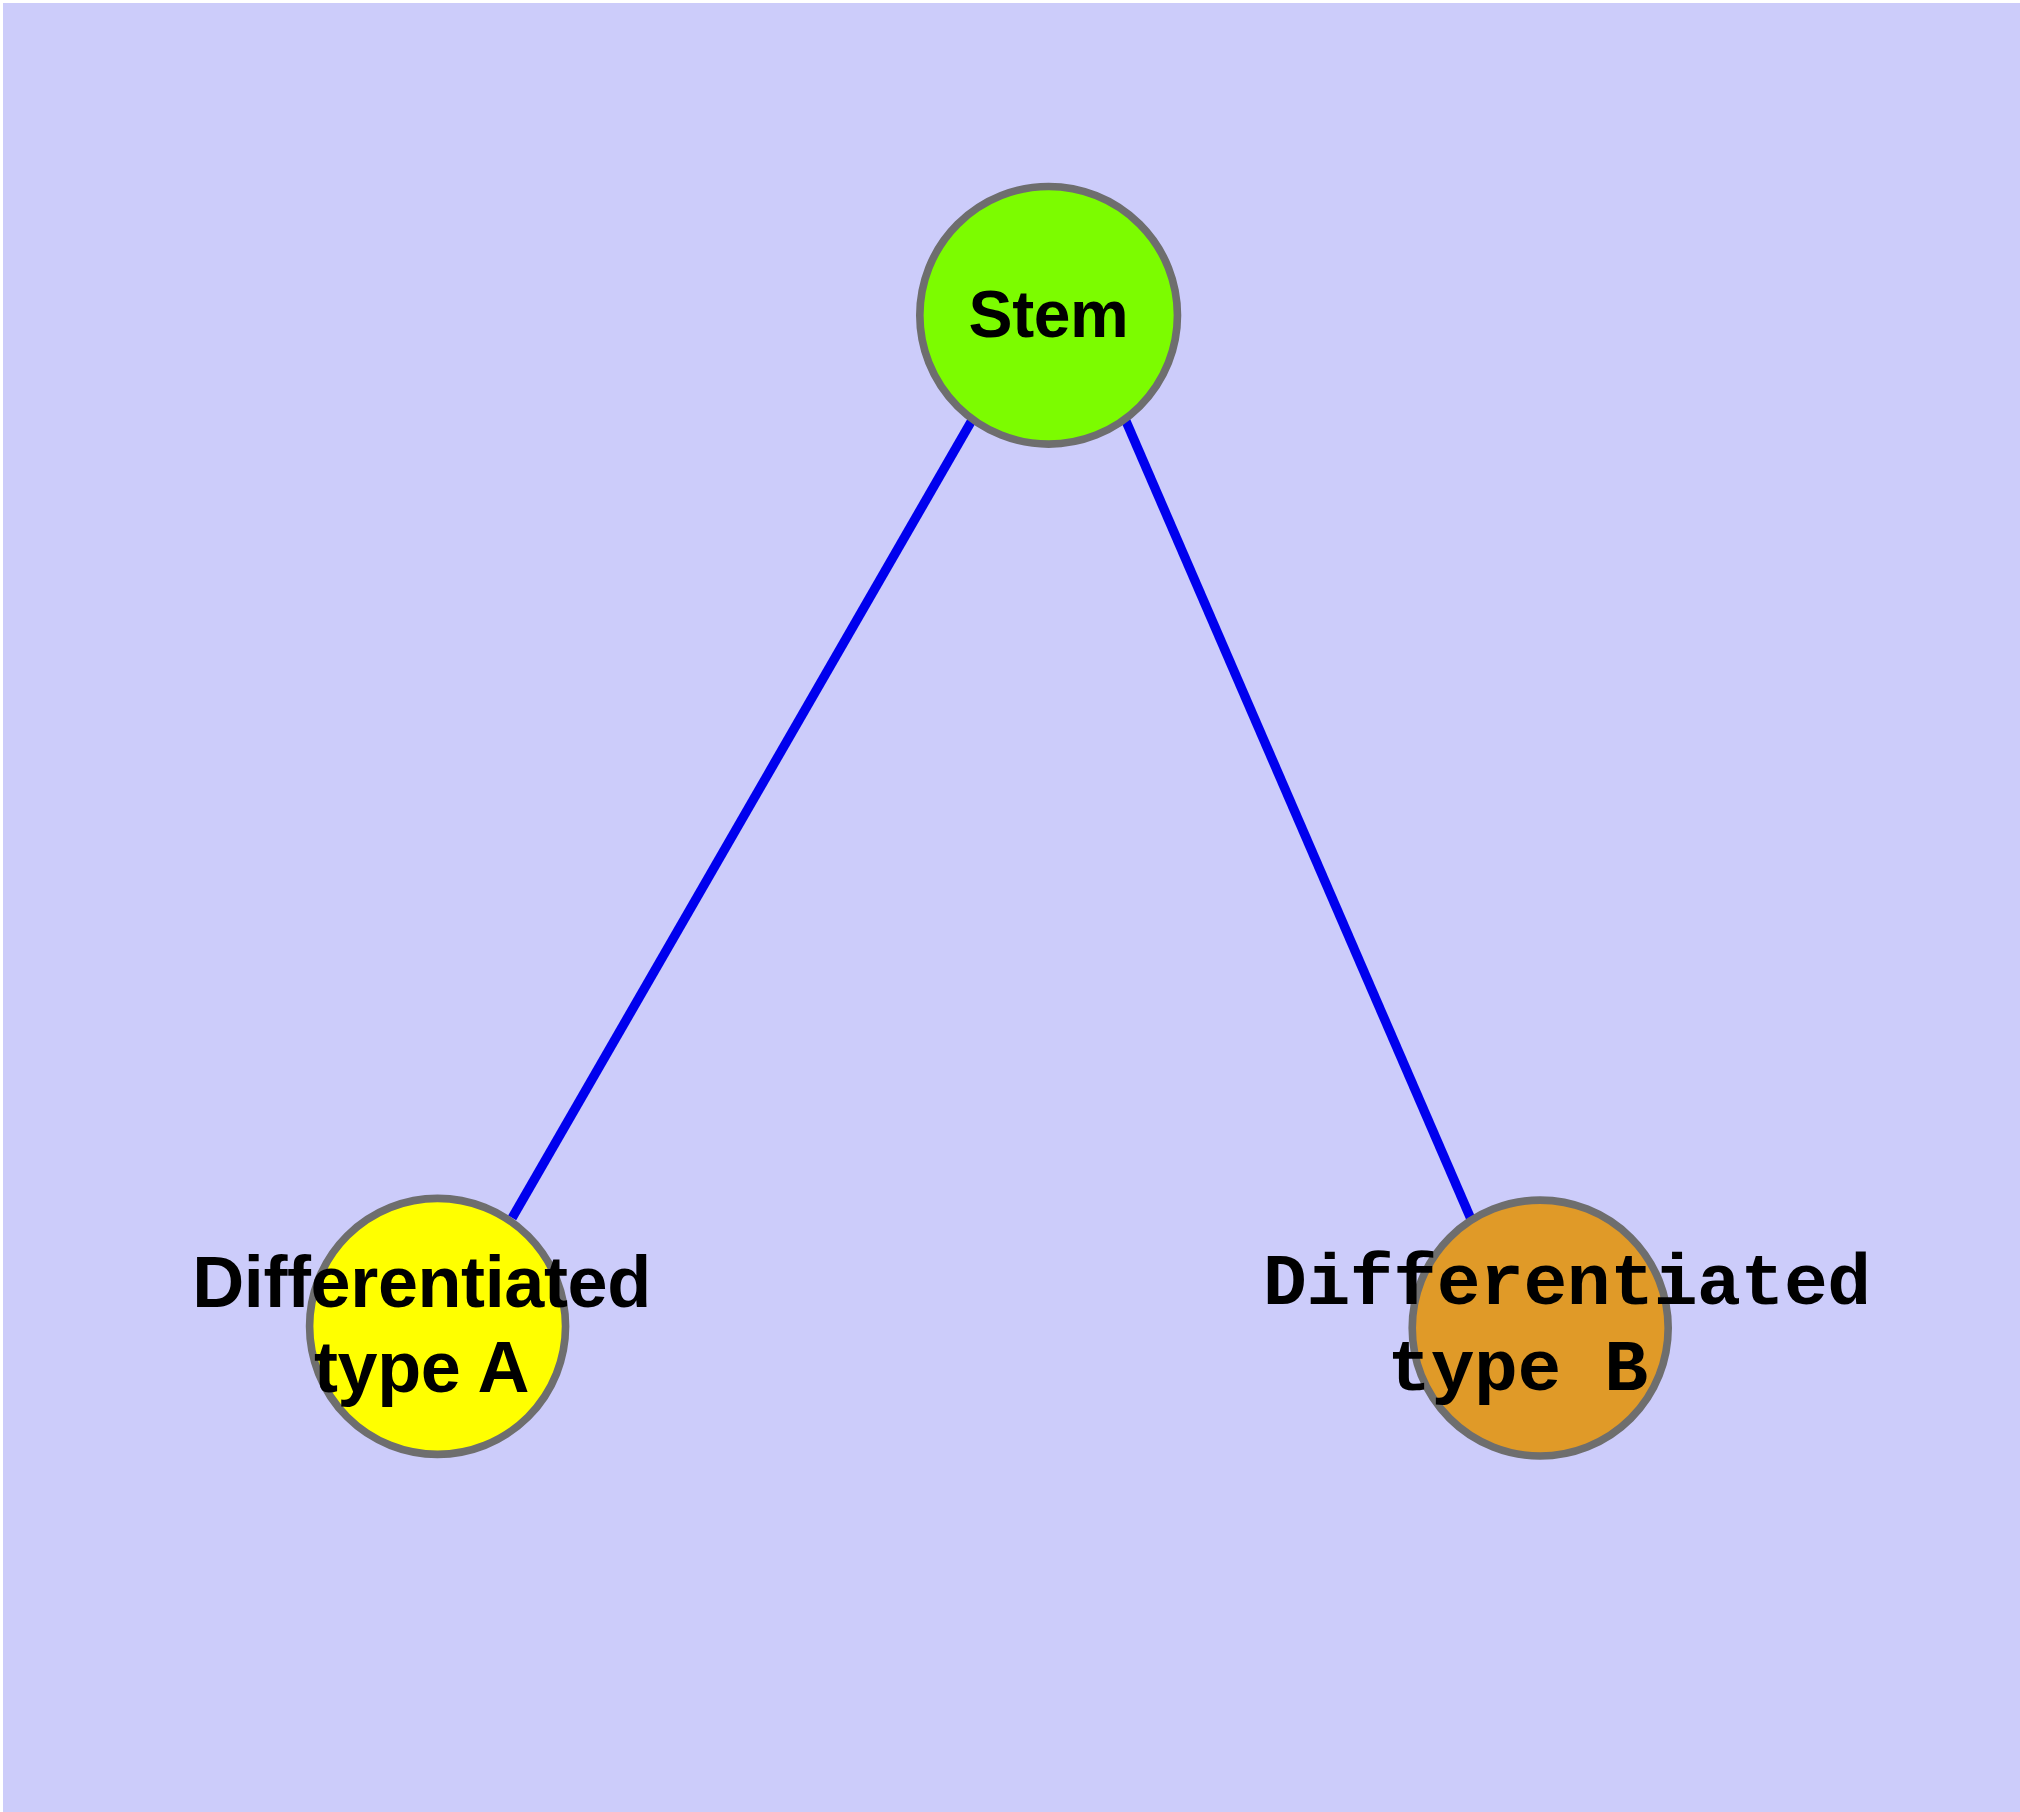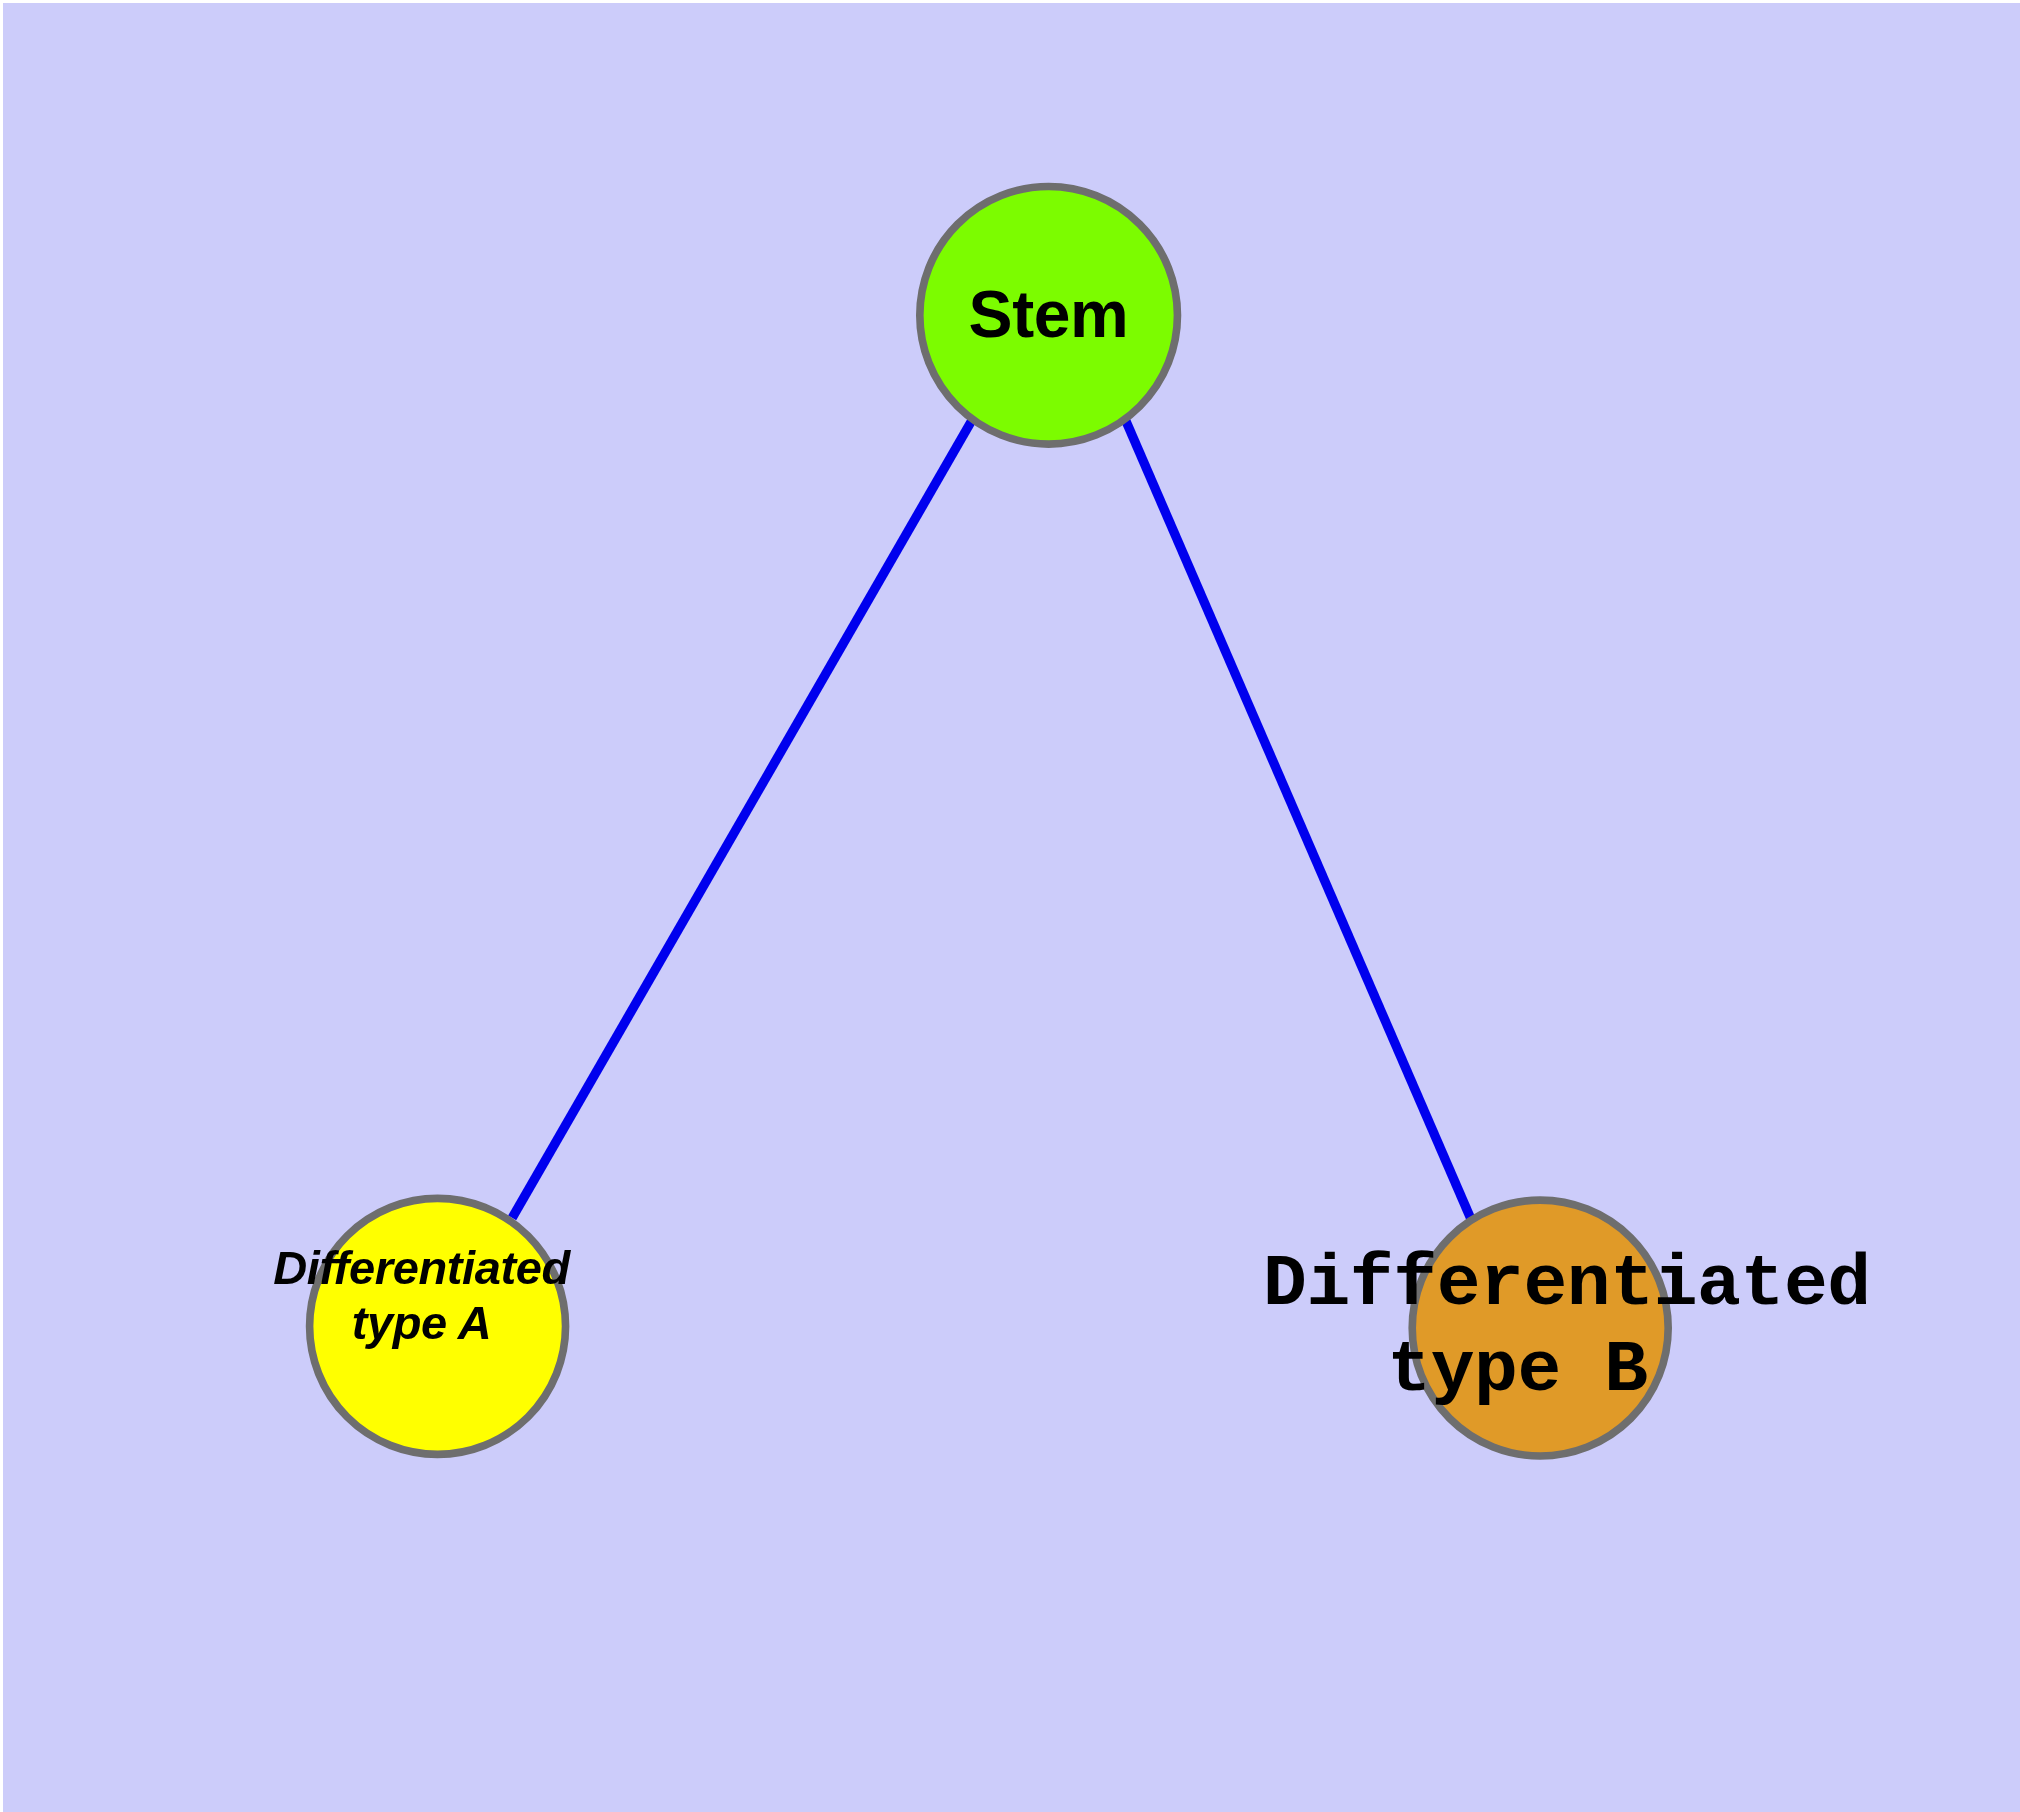--- a/index.html
+++ b/index.html
@@ -54,25 +54,24 @@
     letter-spacing: -0.4px;
     pointer-events: none;
   }
   #label-stem {
     font-size: 66px;
     left: 794px;
     top: 270px;
     width: 509px;
   }
   #label-type-a {
-    font-size: 47px;
+    font-size: 72px;
     left: 167px;
     top: 1224px;
     width: 509px;
-    font-style: italic;
   }
   #label-type-b {
     font-size: 73px;
     left: 1263px;
     top: 1226px;
     width: 509px;
     font-family: Liberation Mono, monospace;
   }
 </style>
 </head>

